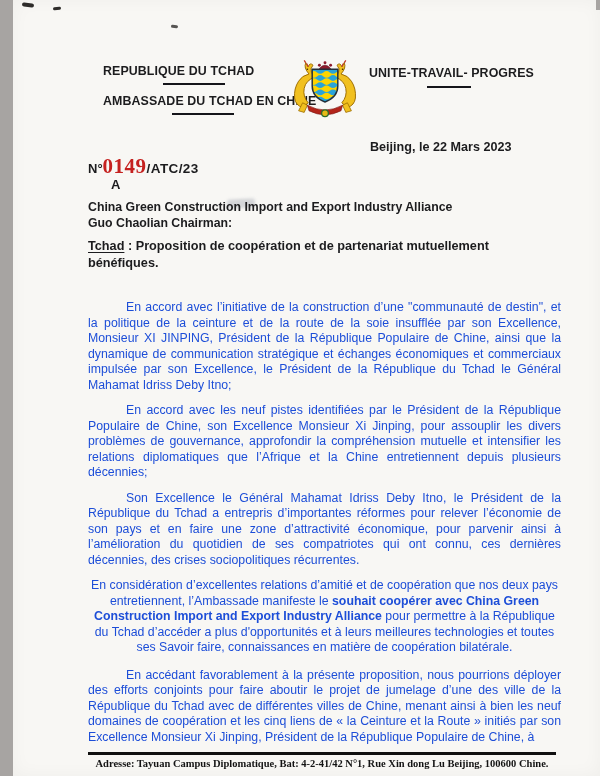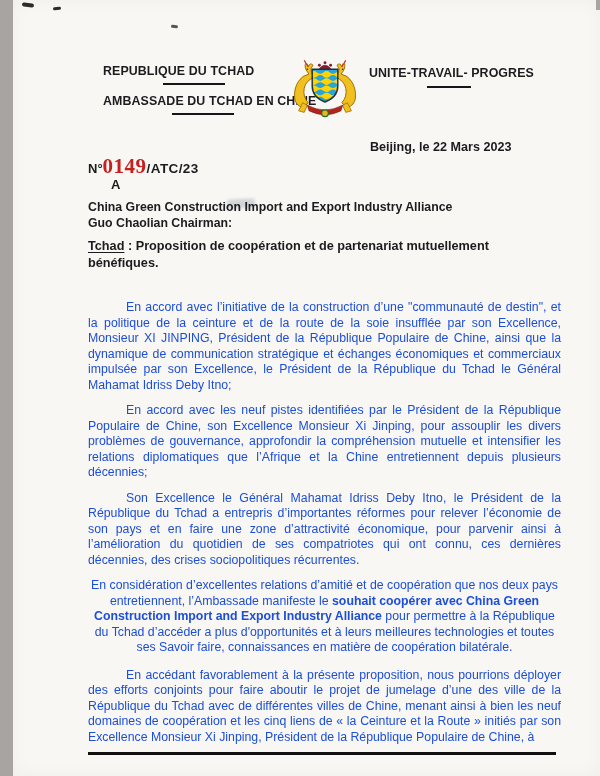--- a/index.html
+++ b/index.html
@@ -143,14 +143,15 @@
 
   <div class="body">
     <p>En accord avec l’initiative de la construction d’une "communauté de destin", et la politique de la ceinture et de la route de la soie insufflée par son Excellence, Monsieur XI JINPING, Président de la République Populaire de Chine, ainsi que la dynamique de communication stratégique et échanges économiques et commerciaux impulsée par son Excellence, le Président de la République du Tchad le Général Mahamat Idriss Deby Itno;</p>
     <p>En accord avec les neuf pistes identifiées par le Président de la République Populaire de Chine, son Excellence Monsieur Xi Jinping, pour assouplir les divers problèmes de gouvernance, approfondir la compréhension mutuelle et intensifier les relations diplomatiques que l’Afrique et la Chine entretiennent depuis plusieurs décennies;</p>
     <p>Son Excellence le Général Mahamat Idriss Deby Itno, le Président de la République du Tchad a entrepris d’importantes réformes pour relever l’économie de son pays et en faire une zone d’attractivité économique, pour parvenir ainsi à l’amélioration du quotidien de ses compatriotes qui ont connu, ces dernières décennies, des crises sociopolitiques récurrentes.</p>
     <p class="no-indent"><span>En considération d’excellentes relations d’amitié et de coopération que nos deux pays entretiennent, l’Ambassade manifeste le </span><b>souhait coopérer avec  China Green Construction Import and Export Industry Alliance</b><span> pour permettre à la République du Tchad d’accéder a plus d'opportunités et à leurs meilleures technologies et toutes ses Savoir faire, connaissances en matière de coopération bilatérale.</span></p>
     <p>En accédant favorablement à la présente proposition, nous pourrions déployer des efforts conjoints pour faire aboutir le projet de jumelage d’une des ville de la République du Tchad avec de différentes villes de Chine, menant ainsi à bien les neuf domaines de coopération et les cinq liens de « la Ceinture et la Route » initiés par son Excellence Monsieur Xi Jinping, Président de la République Populaire de Chine, à</p>
   </div>
 
   <div class="footer-rule"></div>
+  <div class="footer-address">Adresse: Tayuan Campus Diplomatique, Bat: 4-2-41/42 N°1, Rue Xin dong Lu Beijing, 100600 Chine.</div>
 
 </div>
 
 </body></html>

